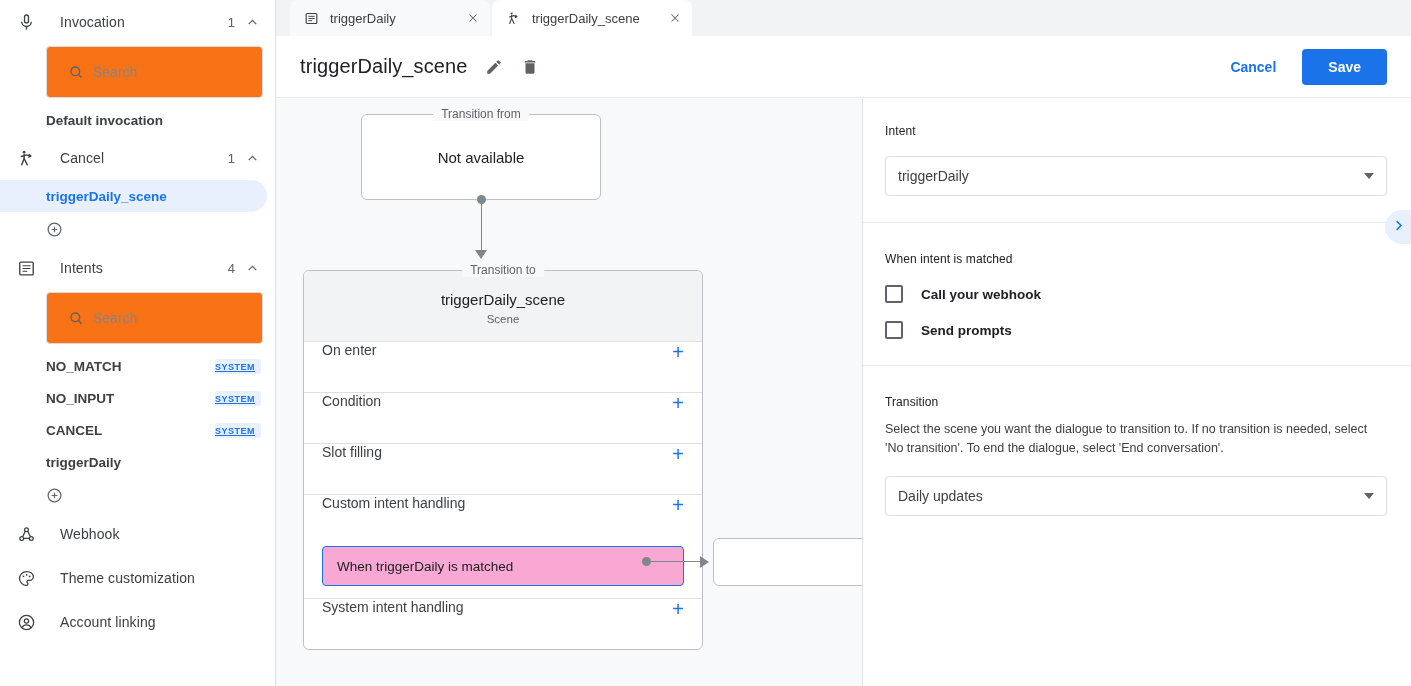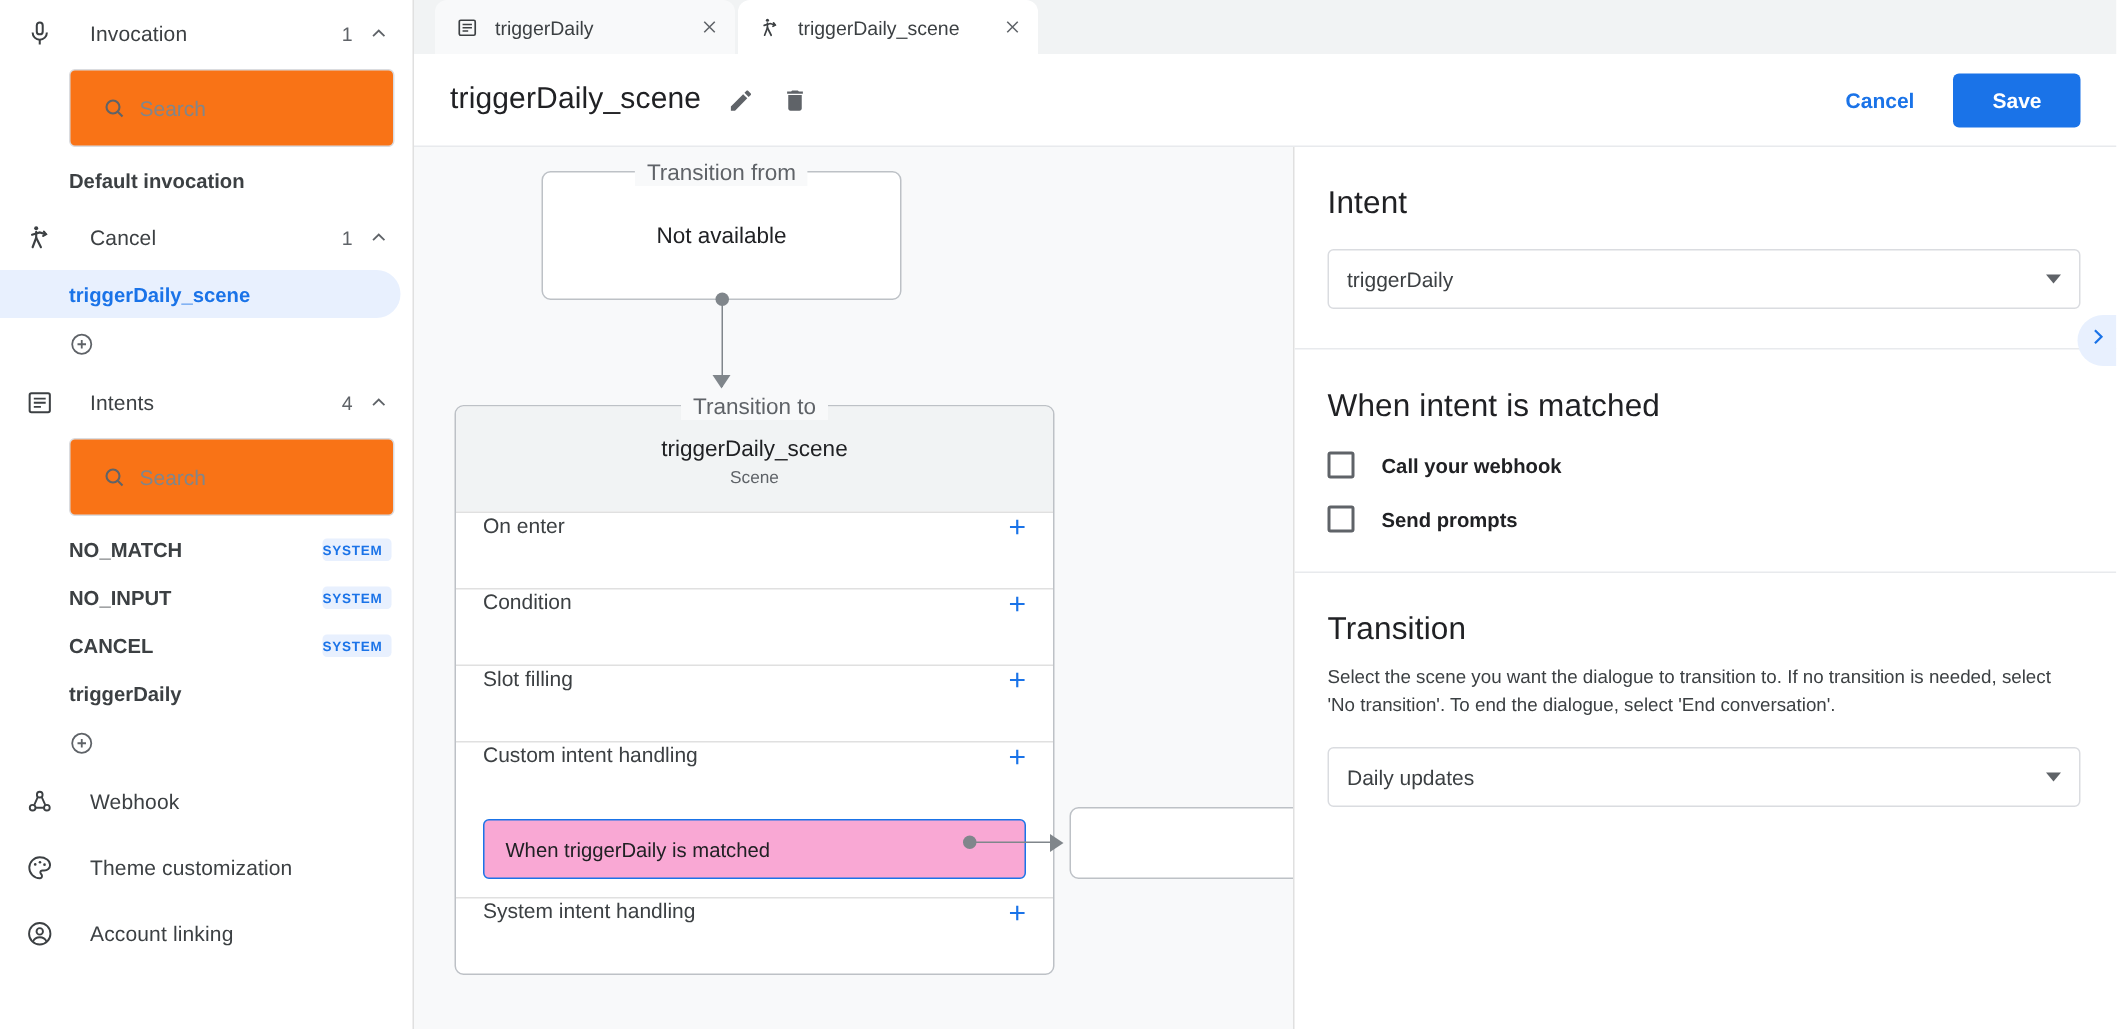--- a/index.html
+++ b/index.html
@@ -70,21 +70,21 @@
   .sub-item.selected {
     background: #e8f0fe;
     color: #1a73e8;
     border-radius: 0 18px 18px 0;
     margin-right: 8px;
   }
   .badge-system {
     background: #e8f0fe; color: #1a73e8;
     font-size: 9px; font-weight: bold;
     letter-spacing: .5px;
-    padding: 3px 6px 2px 0; border-radius: 3px;
+    padding: 3px 6px 2px 0; border-radius: 3px; text-decoration: underline;
   }
   .add-row { height: 34px; display: flex; align-items: center; padding-left: 46px; cursor: pointer;}
   .add-circle { color: #5f6368; display: flex; }
 
   
   .main { flex: 1 1 auto; position: relative; height: 686px; background: #fff; }
 
   .tabbar {
     height: 36px; background: #f1f3f4;
     display: flex; align-items: flex-end;
@@ -139,21 +139,21 @@
     position: absolute;
     border: 1px solid #bdc1c6;
     border-radius: 6px;
     background: #fff;
   }
   .fs-legend {
     position: absolute; top: -8px; left: 50%;
     transform: translateX(-50%);
     background: #f8f9fa;
     padding: 0 8px;
-    font-size: 15px; color: #5f6368;
+    font-size: 12px; color: #5f6368;
     white-space: nowrap;
   }
 
   #card-from { left: 85px; top: 16px; width: 240px; height: 86px; }
   #card-from .fs-body {
     height: 100%; display: flex; align-items: center; justify-content: center;
     font-size: 15px; color: #202124;
   }
 
   .conn-dot {
@@ -226,21 +226,21 @@
   
   .panel {
     flex: 1 1 auto;
     background: #fff;
     border-left: 1px solid #e0e0e0;
     position: relative;
     overflow: hidden;
   }
   .panel-sec { padding: 26px 24px 26px 22px; border-bottom: 1px solid #e8eaed; }
   .panel-sec.last { border-bottom: 0; }
-  .panel-h { font-size: 21px; color: #202124; letter-spacing: .1px; }
+  .panel-h { font-size: 12px; color: #202124; letter-spacing: .1px; }
   .panel-desc { font-size: 12.5px; color: #3c4043; line-height: 1.5; margin-top: 10px; max-width: 505px;}
   .select-box {
     margin-top: 18px;
     height: 40px;
     border: 1px solid #dadce0;
     border-radius: 4px;
     display: flex; align-items: center;
     padding: 0 12px;
     cursor: pointer;
   }

